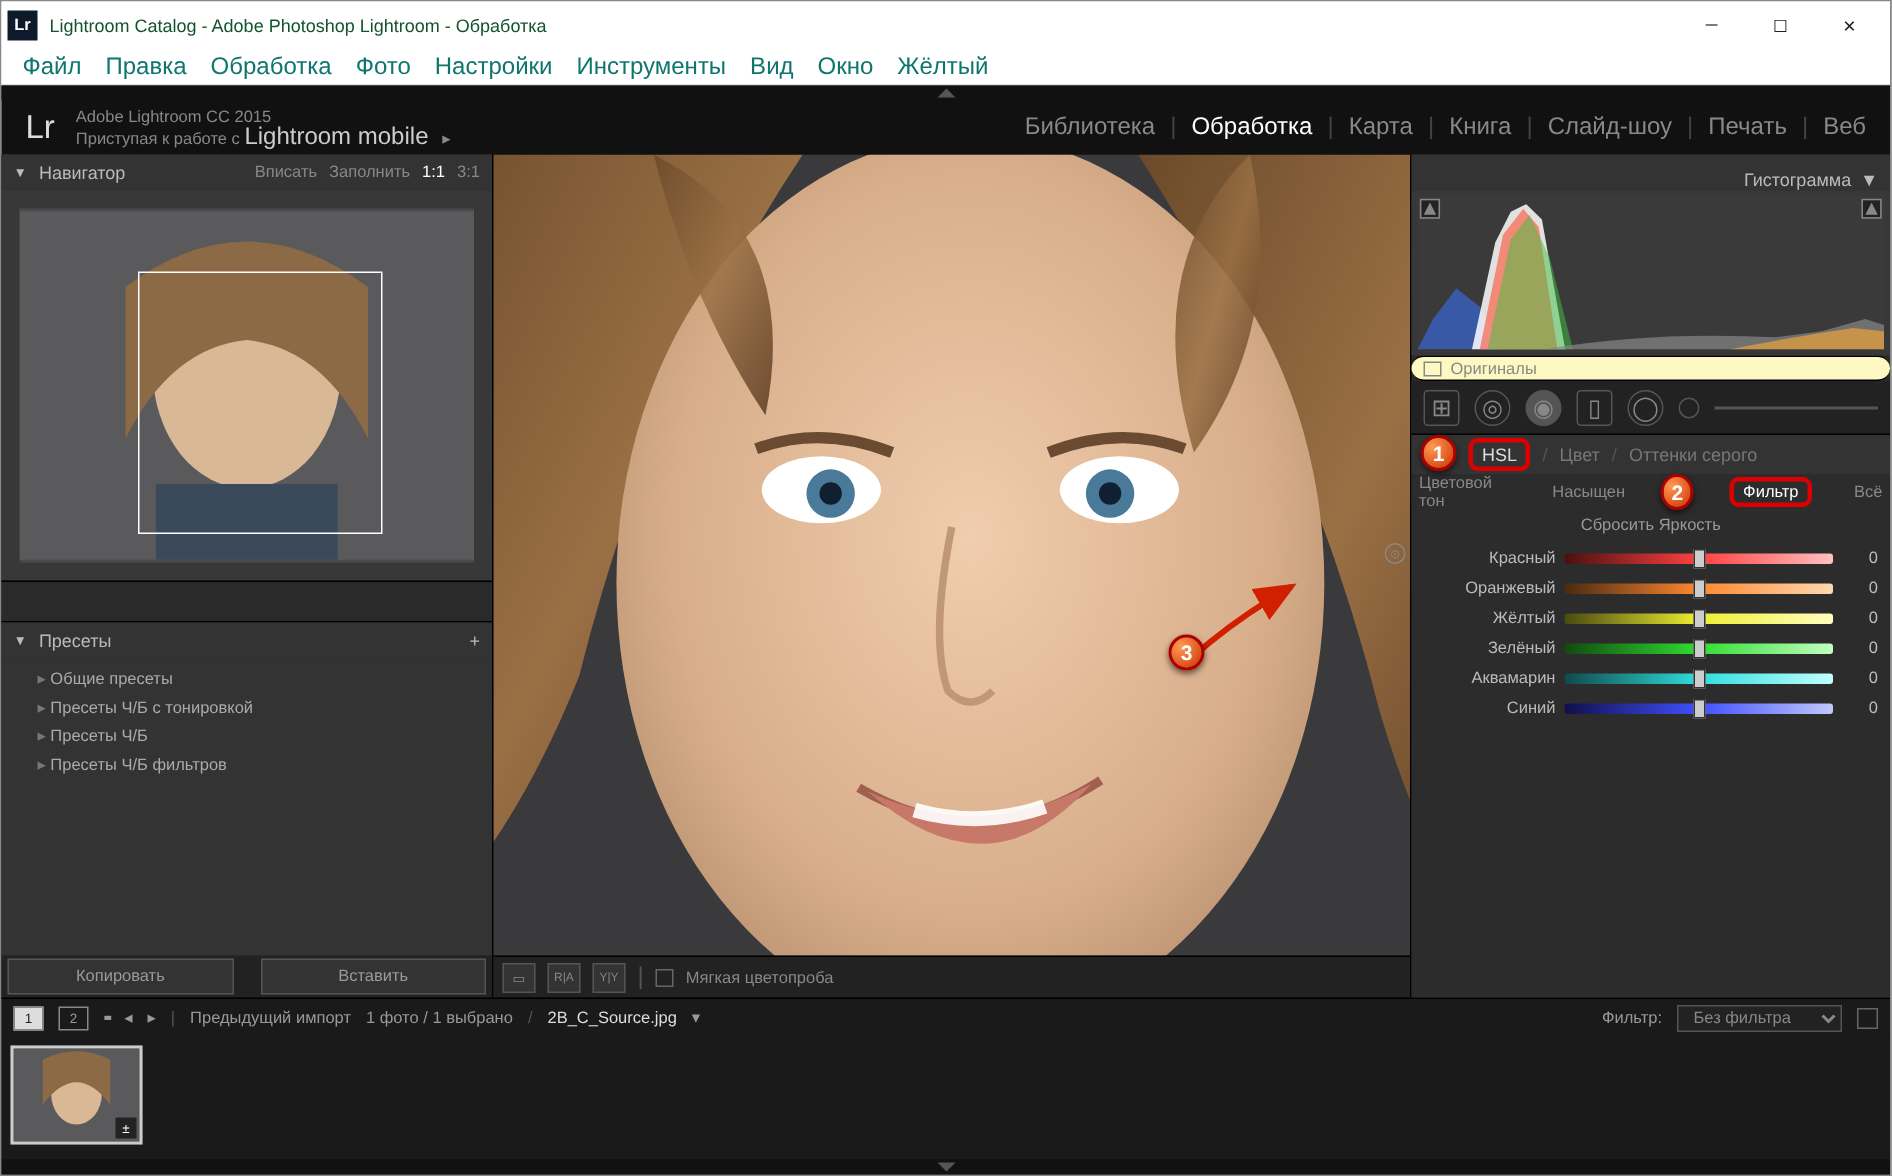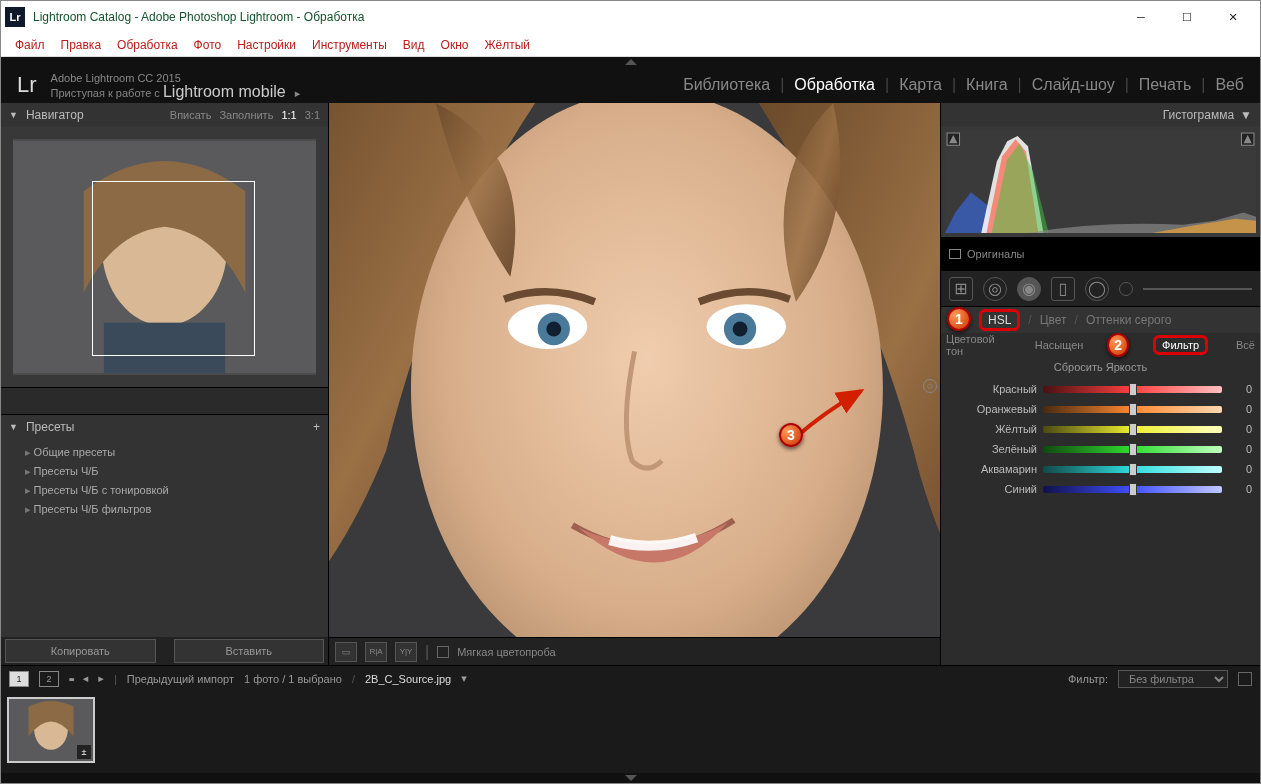--- a/index.html
+++ b/index.html
@@ -4,21 +4,21 @@
 <style>
 *{margin:0;padding:0;box-sizing:border-box;font-family:"Segoe UI",Tahoma,sans-serif;}
 body{background:#fff;width:1261px;height:784px;overflow:hidden;}
 .window{width:1261px;height:784px;border:1px solid #888;background:#fff;display:flex;flex-direction:column;}
 .titlebar{height:32px;display:flex;align-items:center;padding:0 4px;background:#fff;}
 .titlebar .logo{width:20px;height:20px;background:#0e1a2b;color:#fff;font-size:11px;font-weight:bold;display:flex;align-items:center;justify-content:center;margin-right:8px;}
 .titlebar .title{font-size:12px;color:#14532d;}
 .titlebar .winbtns{margin-left:auto;display:flex;}
 .titlebar .winbtn{width:46px;height:32px;display:flex;align-items:center;justify-content:center;font-size:11px;color:#222;cursor:pointer;}
 .menubar{height:24px;background:#fff;display:flex;align-items:center;padding:0 8px;gap:4px;border-bottom:1px solid #ddd;}
-.menubar span{font-size:12px;color:#b91c1c;padding:2px 6px;cursor:pointer;}
+.menubar span{font-size:16px;color:#0f766e;padding:2px 6px;cursor:pointer;}
 .app{flex:1;background:#111;display:flex;flex-direction:column;color:#aaa;position:relative;}
 .gripper{height:10px;background:#111;display:flex;align-items:center;justify-content:center;}
 .gripper::before{content:"";width:0;height:0;border-left:6px solid transparent;border-right:6px solid transparent;}
 .gripper.up::before{border-bottom:6px solid #555;}
 .gripper.down::before{border-top:6px solid #555;}
 .topbar{height:36px;display:flex;align-items:center;padding:0 16px;}
 .brand{display:flex;align-items:center;gap:14px;}
 .brand .lr{font-size:22px;color:#ddd;font-weight:300;}
 .brand .txt{font-size:11px;color:#888;line-height:14px;}
 .brand .mob{font-size:16px;color:#ccc;}
@@ -44,23 +44,23 @@
 .btmbtns{height:28px;display:flex;gap:18px;padding:2px 4px;background:#222;}
 .btmbtns .btn{flex:1;background:#333;border:1px solid #555;font-size:11px;color:#999;display:flex;align-items:center;justify-content:center;cursor:pointer;}
 .center{flex:1;background:#111;display:flex;flex-direction:column;}
 .viewport{flex:1;background:#222;position:relative;overflow:hidden;}
 .face-svg{width:100%;height:100%;display:block;}
 .toolbar{height:28px;background:#222;display:flex;align-items:center;padding:0 6px;gap:8px;border-top:1px solid #000;}
 .toolbar .tool{width:22px;height:20px;border:1px solid #555;background:#333;cursor:pointer;display:flex;align-items:center;justify-content:center;font-size:9px;color:#888;}
 .toolbar .chk{width:12px;height:12px;border:1px solid #666;}
 .toolbar .lbl{font-size:11px;color:#888;}
 .rightpanel{width:320px;background:#2a2a2a;display:flex;flex-direction:column;border-left:1px solid #000;}
-.histhead{height:24px;background:#333;display:flex;align-items:center;justify-content:flex-end;padding:0 8px;font-size:12px;color:#bbb;gap:6px;}
+.histhead{height:24px;background:#333;display:flex;align-items:flex-end;justify-content:flex-end;padding:0 8px;font-size:12px;color:#bbb;gap:6px;}
 .histogram{height:110px;background:#383838;padding:4px;position:relative;}
-.originals{height:34px;background:#000000;font-size:11px;color:#888;display:flex;align-items:center;padding:0 8px;gap:6px;border-top:1px solid #000;border-bottom:1px solid #000;}
+.originals{height:17px;background:#fef9c3;font-size:11px;color:#888;display:flex;align-items:center;padding:0 8px;gap:6px;border-top:1px solid #000;border-bottom:1px solid #000;border-radius:10px;}
 .originals .box{width:12px;height:10px;border:1px solid #888;}
 .toolrow{height:36px;background:#222;display:flex;align-items:center;padding:0 8px;gap:10px;border-bottom:1px solid #000;}
 .toolrow .t{width:24px;height:24px;border:1px solid #555;border-radius:3px;display:flex;align-items:center;justify-content:center;cursor:pointer;color:#888;}
 .toolrow .t.circle{border-radius:50%;}
 .toolrow .slider{flex:1;height:2px;background:#555;position:relative;}
 .panelmodes{height:26px;background:#333;display:flex;align-items:center;padding:0 8px;font-size:12px;color:#777;gap:8px;position:relative;}
 .panelmodes span{cursor:pointer;}
 .panelmodes .active{color:#ddd;}
 .subtabs{height:24px;background:#2c2c2c;display:flex;align-items:center;padding:0 5px;gap:28px;font-size:11px;color:#888;position:relative;}
 .subtabs span{cursor:pointer;}
@@ -167,22 +167,22 @@
         <div class="divider"></div>
         <div class="panelhead">
           <span class="tri">▼</span>
           <span>Пресеты</span>
           <span class="fill"></span>
           <span>+</span>
         </div>
         <div class="presets">
           <div class="presetlist">
             <div class="presetitem">Общие пресеты</div>
+            <div class="presetitem">Пресеты Ч/Б с тонировкой</div>
             <div class="presetitem">Пресеты Ч/Б</div>
-            <div class="presetitem">Пресеты Ч/Б с тонировкой</div>
             <div class="presetitem">Пресеты Ч/Б фильтров</div>
           </div>
         </div>
         <div class="btmbtns">
           <div class="btn">Копировать</div>
           <div class="btn">Вставить</div>
         </div>
       </div>
 
       <div class="center">

